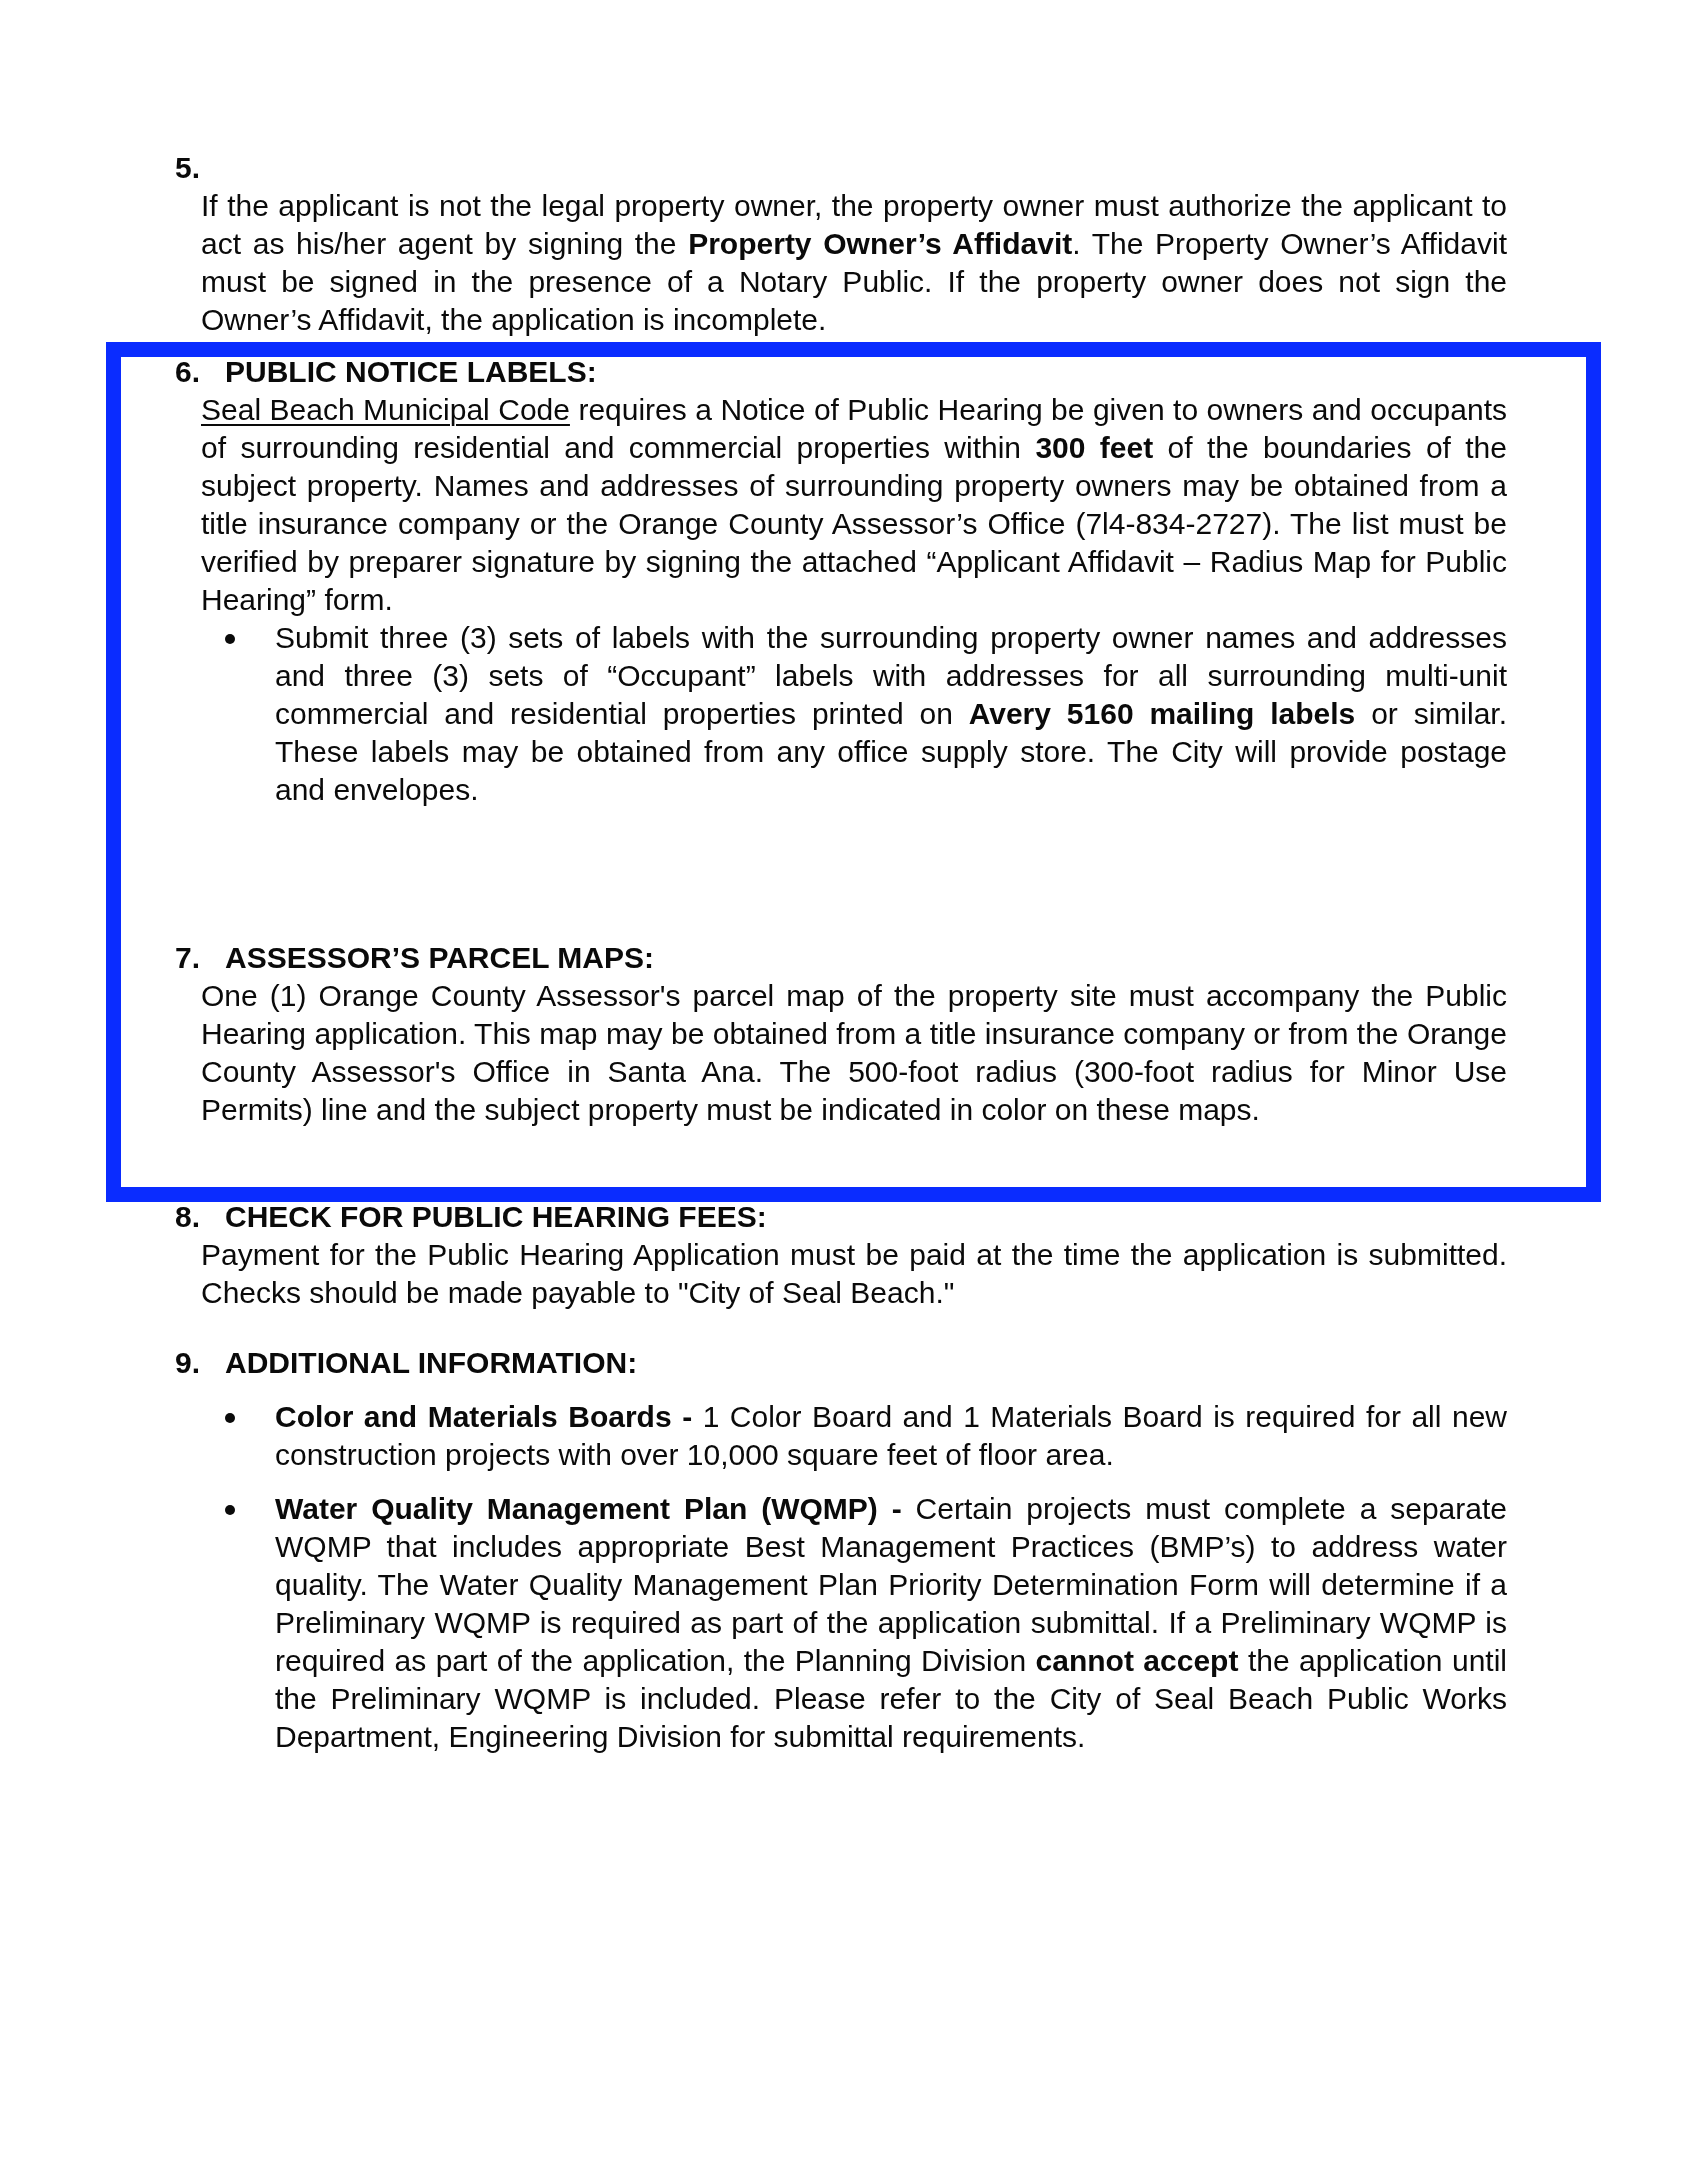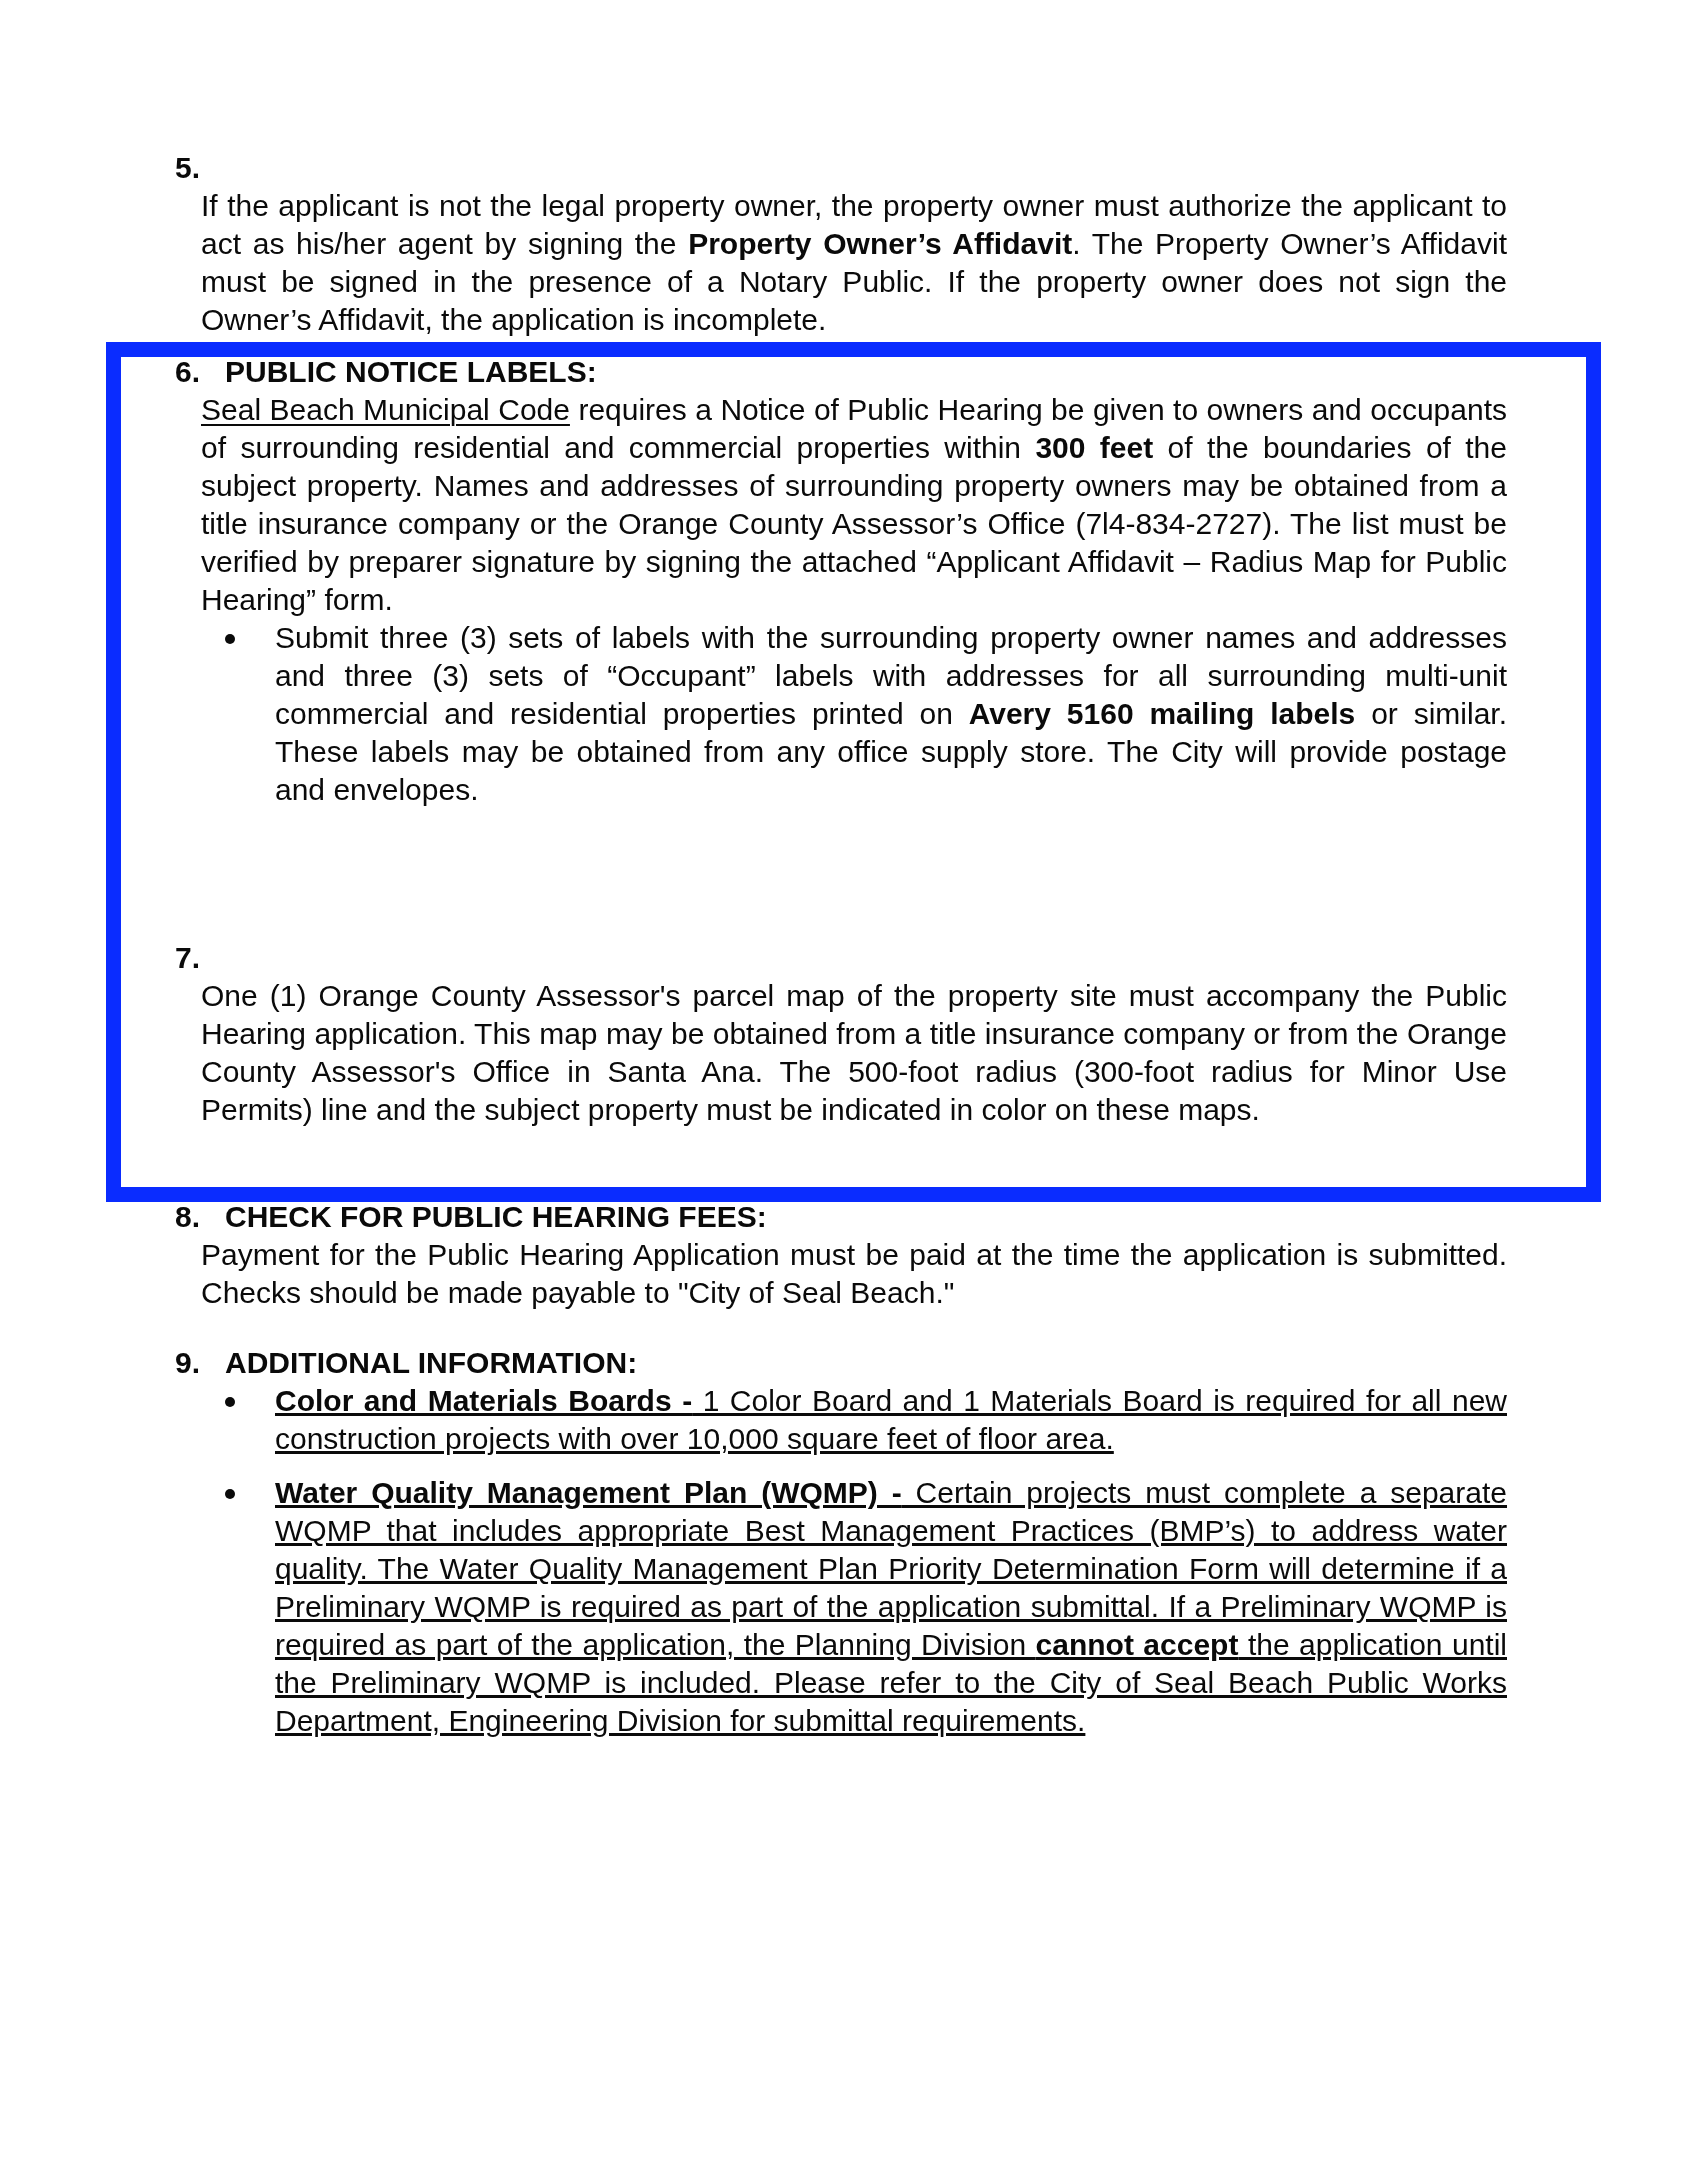--- a/index.html
+++ b/index.html
@@ -53,20 +53,21 @@
     <li>
       <span class="dot"></span>
       <span>Submit three (3) sets of labels with the surrounding property owner names and addresses and three (3) sets of “Occupant” labels with addresses for all surrounding multi-unit commercial and residential properties printed on </span><b>Avery 5160 mailing labels</b><span> or similar.  These labels may be obtained from any office supply store.  The City will provide postage and envelopes.</span>
     </li>
   </ul>
 </div>
 
 <div class="section" style="top:939px;">
   <div class="heading">
     <span class="num">7.</span>
+    <span class="title">ASSESSOR’S PARCEL MAPS:</span>
   </div>
   <div class="body">
     <p>One (1) Orange County Assessor's parcel map of the property site must accompany the Public Hearing application.  This map may be obtained from a title insurance company or from the Orange County Assessor's Office in Santa Ana. The 500-foot radius (300-foot radius for Minor Use Permits) line and the subject property must be indicated in color on these maps.</p>
   </div>
 </div>
 
 <div class="section" style="top:1198px;">
   <div class="heading">
     <span class="num">8.</span>
     <span class="title">CHECK FOR PUBLIC HEARING FEES:</span>
@@ -74,21 +75,21 @@
   <div class="body">
     <p>Payment for the Public Hearing Application must be paid at the time the application is submitted.  Checks should be made payable to "City of Seal Beach."</p>
   </div>
 </div>
 
 <div class="section" style="top:1344px;">
   <div class="heading">
     <span class="num">9.</span>
     <span class="title">ADDITIONAL INFORMATION:</span>
   </div>
-  <ul class="bullets" style="margin-top:0;text-decoration:underline;">
+  <ul class="bullets" style="margin-top:16px;">
     <li>
       <span class="dot"></span>
       <b>Color and Materials Boards -</b><span> 1 Color Board and 1 Materials Board is required for all new construction projects with over 10,000 square feet of floor area.</span>
     </li>
     <li style="margin-top:16px;">
       <span class="dot"></span>
       <b>Water Quality Management Plan (WQMP) -</b><span> Certain projects must complete a separate WQMP that includes appropriate Best Management Practices (BMP’s) to address water quality. The Water Quality Management Plan Priority Determination Form will determine if a Preliminary WQMP is required as part of the application submittal. If a Preliminary WQMP is required as part of the application, the Planning Division </span><b>cannot accept</b><span> the application until the Preliminary WQMP is included. Please refer to the City of Seal Beach Public Works Department, Engineering Division for submittal requirements.</span>
     </li>
   </ul>
 </div>

